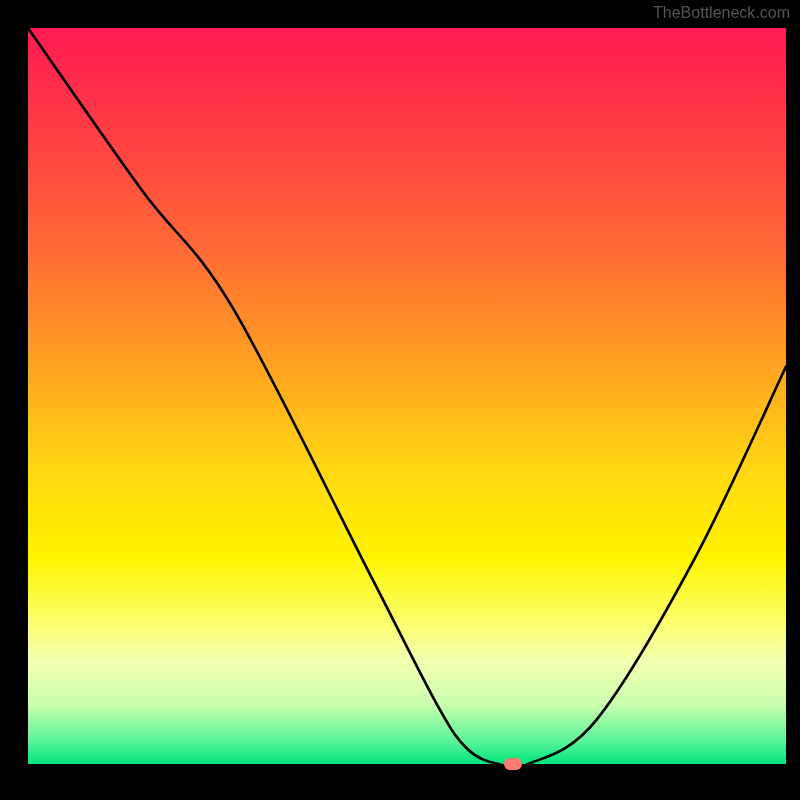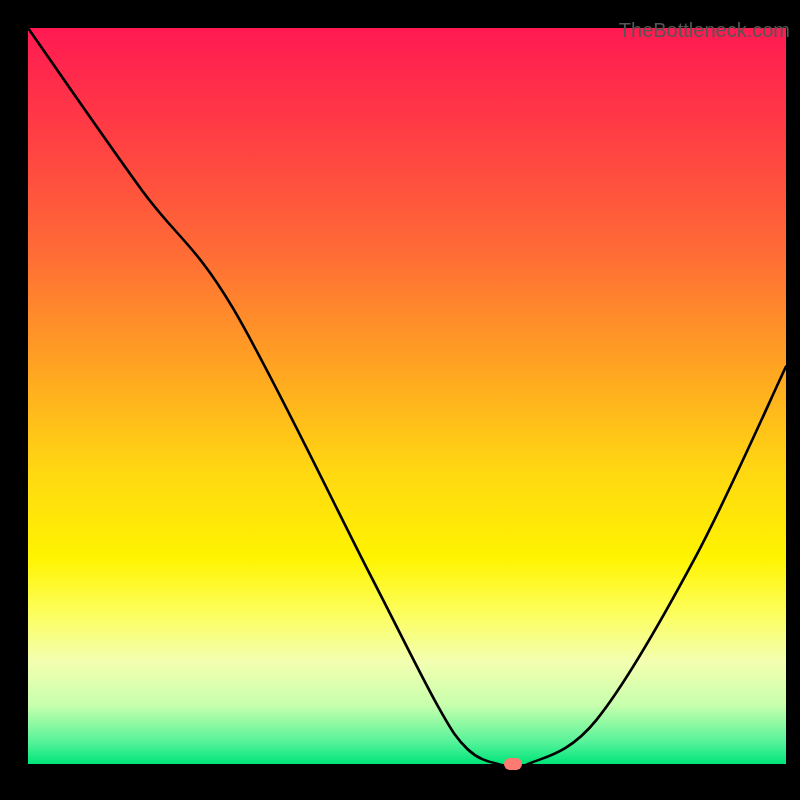--- a/index.html
+++ b/index.html
@@ -12,24 +12,24 @@
     overflow: hidden;
   }
   .container {
     position: relative;
     width: 800px;
     height: 800px;
     background: #000;
   }
   .watermark {
     position: absolute;
-    top: 19px;
+    top: 4px;
     right: 10px;
     color: #555;
-    font-size: 20px;
+    font-size: 16px;
     font-weight: 500;
     z-index: 10;
   }
   .plot-area {
     position: absolute;
     left: 28px;
     top: 28px;
     width: 758px;
     height: 736px;
     

